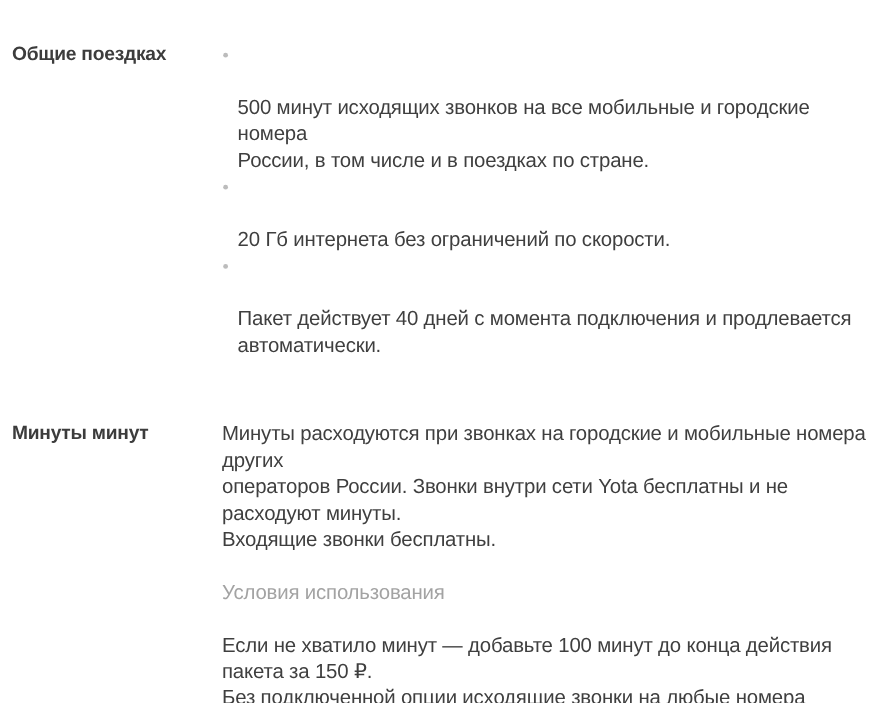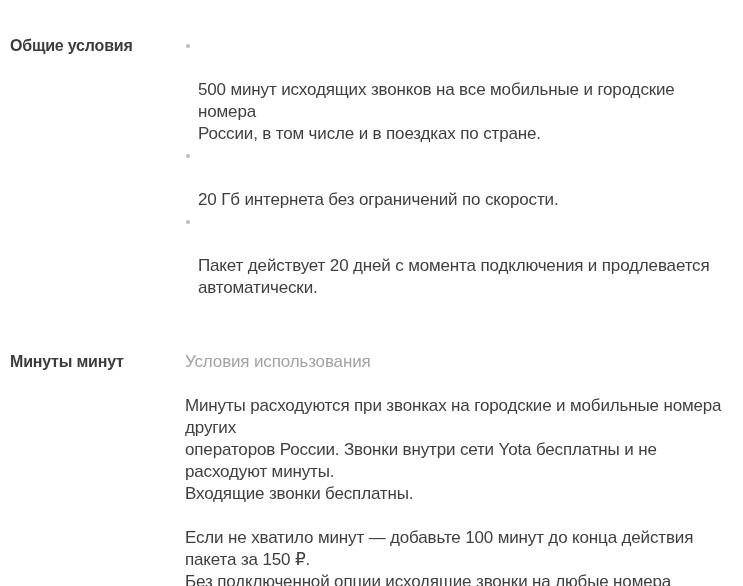--- a/index.html
+++ b/index.html
@@ -75,48 +75,48 @@
     border-radius: 50%;
     background: #bcbcbc;
   }
 </style>
 </head>
 <body>
 
 <div class="page">
 
   <div class="section">
-    <div class="section-title">Общие условия</div>
+    <div class="section-title">Общие поездках</div>
     <div class="section-body">
       <ul class="bullet-list block">
         <li>
           <span class="marker"></span>
           <span>500 минут исходящих звонков на все мобильные и городские номера
 России, в том числе и в поездках по стране.</span>
         </li>
         <li>
           <span class="marker"></span>
           <span>20 Гб интернета без ограничений по скорости.</span>
         </li>
         <li>
           <span class="marker"></span>
-          <span>Пакет действует 20 дней с момента подключения и продлевается
+          <span>Пакет действует 40 дней с момента подключения и продлевается
 автоматически.</span>
         </li>
       </ul>
     </div>
   </div>
 
   <div class="section">
     <div class="section-title">Минуты минут</div>
     <div class="section-body">
-      <p class="block subheading">Условия использования</p>
       <p class="block">Минуты расходуются при звонках на городские и мобильные номера других
 операторов России. Звонки внутри сети Yota бесплатны и не расходуют минуты.
 Входящие звонки бесплатны.</p>
+      <p class="block subheading">Условия использования</p>
       <p class="block">Если не хватило минут — добавьте 100 минут до конца действия пакета за 150 ₽.
 Без подключенной опции исходящие звонки на любые номера
 России – 1.9 ₽/мин.</p>
 
     </div>
   </div>
 
 </div>
 
 </body></html>

